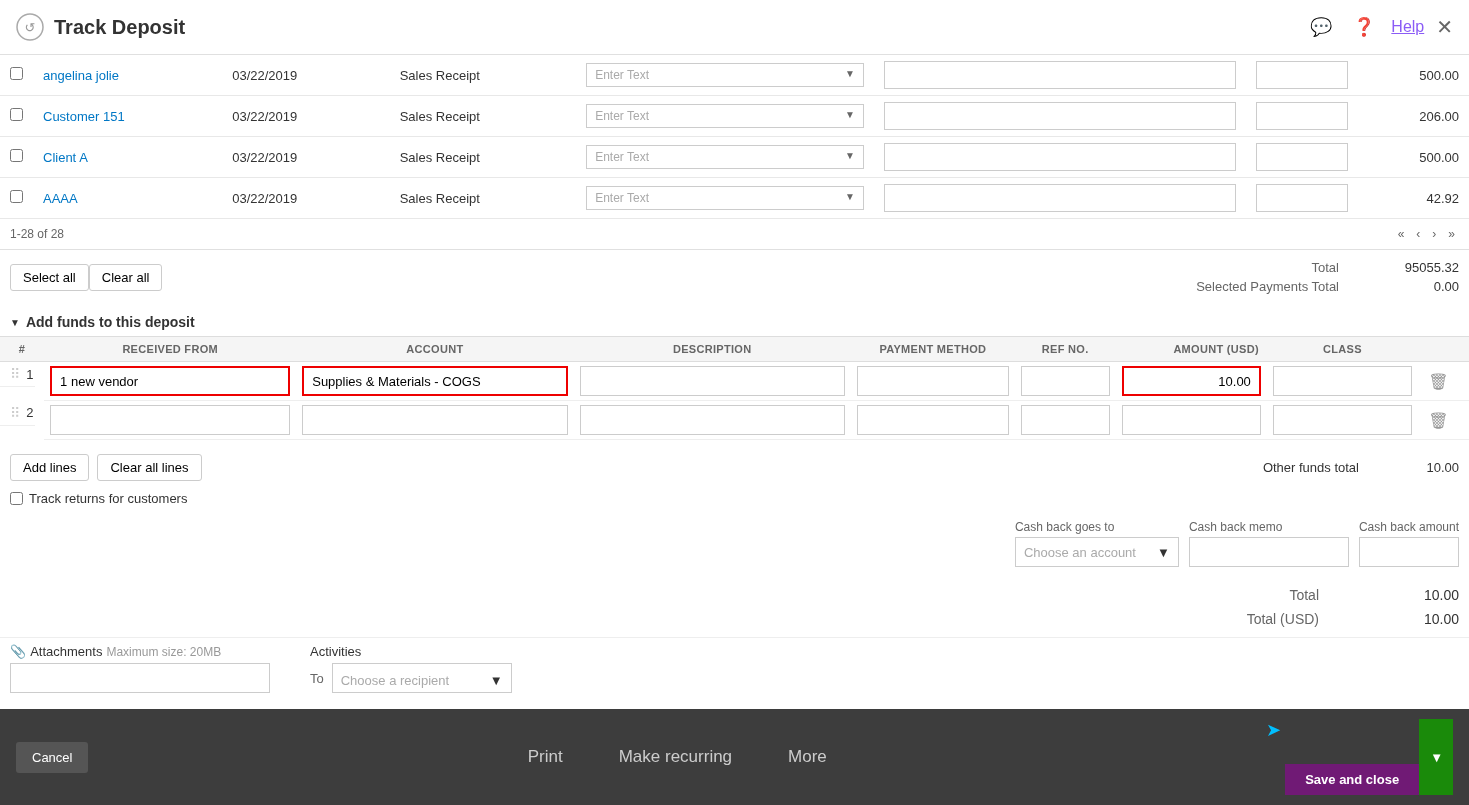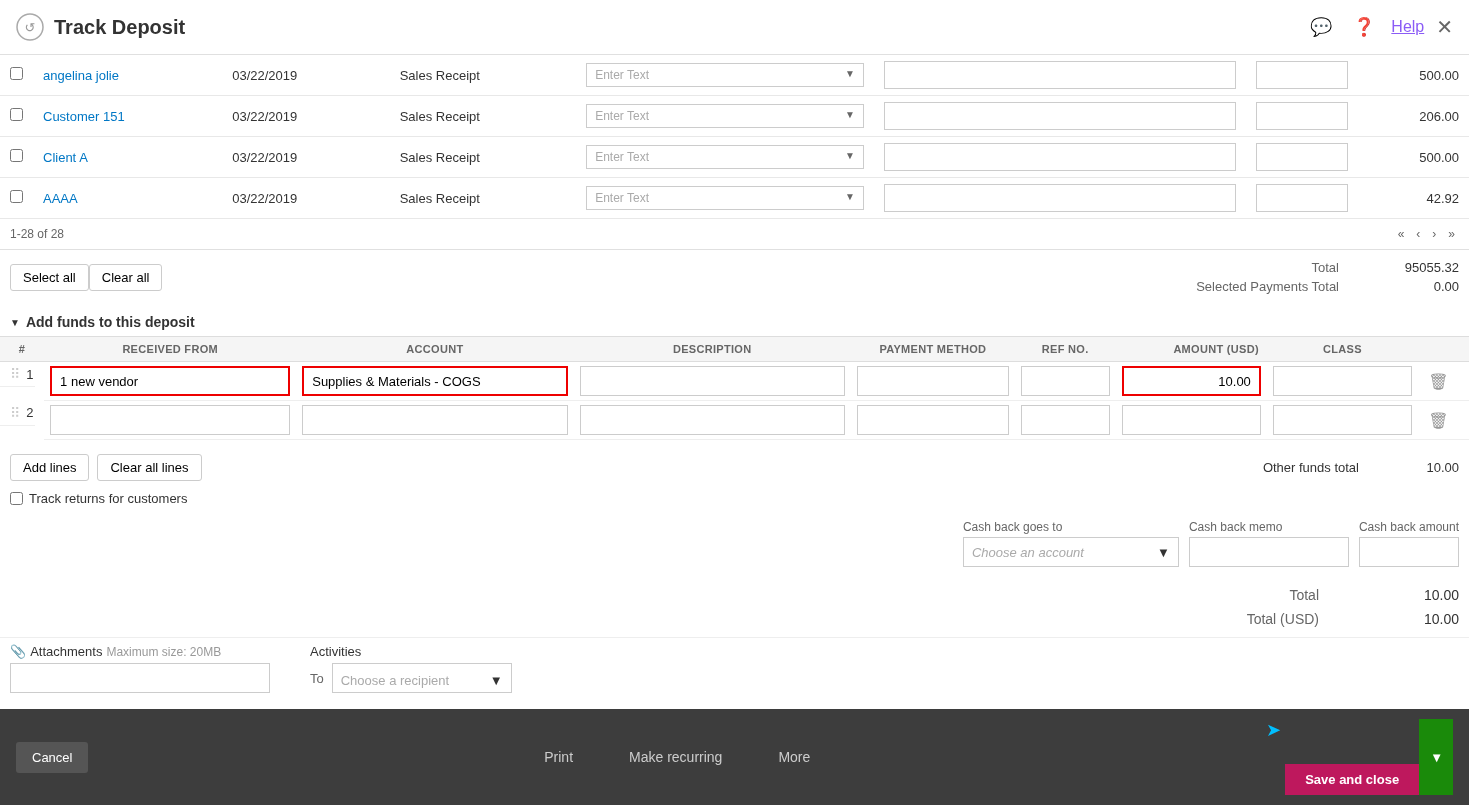--- a/index.html
+++ b/index.html
@@ -66,21 +66,21 @@
     
     .bottom-area { padding: 10px 10px; display: flex; gap: 20px; }
     .memo-section { display: flex; flex-direction: column; gap: 4px; min-width: 260px; }
     .memo-label { font-size: 13px; font-weight: 500; }
     .memo-textarea { border: 1px solid #ccc; width: 260px; height: 70px; resize: none; padding: 6px; font-size: 13px; }
     .cashback-row { display: flex; gap: 10px; align-items: flex-start; }
     .cashback-field { display: flex; flex-direction: column; gap: 3px; }
     .cashback-label { font-size: 12px; color: #666; }
     .cashback-input { border: 1px solid #ccc; padding: 5px 8px; font-size: 13px; height: 30px; width: 160px; }
     .cashback-input-small { border: 1px solid #ccc; padding: 5px 8px; font-size: 13px; height: 30px; width: 100px; }
-    .cashback-dropdown { border: 1px solid #ccc; padding: 2px 8px; font-size: 13px; height: 30px; background: #fff; width: 216px; display: flex; align-items: center; justify-content: space-between; font-style: italic; }
+    .cashback-dropdown { border: 1px solid #ccc; padding: 2px 8px; font-size: 13px; height: 30px; background: #fff; width: 164px; display: flex; align-items: center; justify-content: space-between; }
 
     .grand-totals { display: flex; flex-direction: column; align-items: flex-end; padding: 10px 10px; gap: 8px; }
     .grand-total-line { display: flex; gap: 80px; }
     .grand-total-label { font-size: 14px; color: #666; }
     .grand-total-value { font-size: 14px; min-width: 60px; text-align: right; }
 
     
     .bottom-row { display: flex; padding: 6px 10px; gap: 40px; border-top: 1px solid #eee; }
     .attachments-section { display: flex; flex-direction: column; gap: 4px; min-width: 260px; }
     .attachments-label { font-size: 13px; font-weight: 500; display: flex; align-items: center; gap: 4px; }
@@ -91,22 +91,22 @@
     .activities-row { display: flex; align-items: center; gap: 8px; }
     .activities-to { font-size: 13px; color: #666; }
     .activities-recipient { border: 1px solid #ccc; padding: 4px 8px; font-size: 13px; height: 30px; background: #fff; display: flex; align-items: flex-end; justify-content: space-between; min-width: 180px; cursor: pointer; }
 
     
     .footer { background: #3d3d3d; padding: 10px 16px; display: flex; align-items: center; flex-shrink: 0; }
     .footer-left { display: flex; gap: 8px; }
     .footer-center { flex: 1; display: flex; justify-content: center; gap: 24px; }
     .footer-right { display: flex; gap: 0; }
     .footer-btn-cancel { background: #555; color: #fff; border: none; padding: 8px 16px; cursor: pointer; font-size: 13px; border-radius: 3px; }
-    .footer-btn-text { background: none; color: #ccc; border: none; padding: 8px 16px; cursor: pointer; font-size: 14px; }
-    .footer-btn-save { background: #be185d; color: #fff; border: none; padding: 8px 20px; cursor: pointer; font-size: 13px; font-weight: 600; display: flex; align-items: center; gap: 0; margin-top: 45px; }
+    .footer-btn-text { background: none; color: #ccc; border: none; padding: 8px 16px; cursor: pointer; font-size: 17px; }
+    .footer-btn-save { background: #701a75; color: #fff; border: none; padding: 8px 20px; cursor: pointer; font-size: 13px; font-weight: 600; display: flex; align-items: center; gap: 0; margin-top: 45px; }
     .footer-btn-save-arrow { background: #1a8a0a; color: #fff; border: none; padding: 8px 10px; cursor: pointer; font-size: 13px; border-left: 1px solid #1a8a0a; }
     .save-group { display: flex; }
     .arrow-indicator { color: #00bfff; font-size: 18px; margin-right: 4px; }
 
     .col-num { width: 35px; text-align: center; }
     .col-received { width: 200px; }
     .col-account { width: 220px; }
     .col-desc { width: 220px; }
     .col-payment { width: 130px; }
     .col-ref { width: 80px; }

